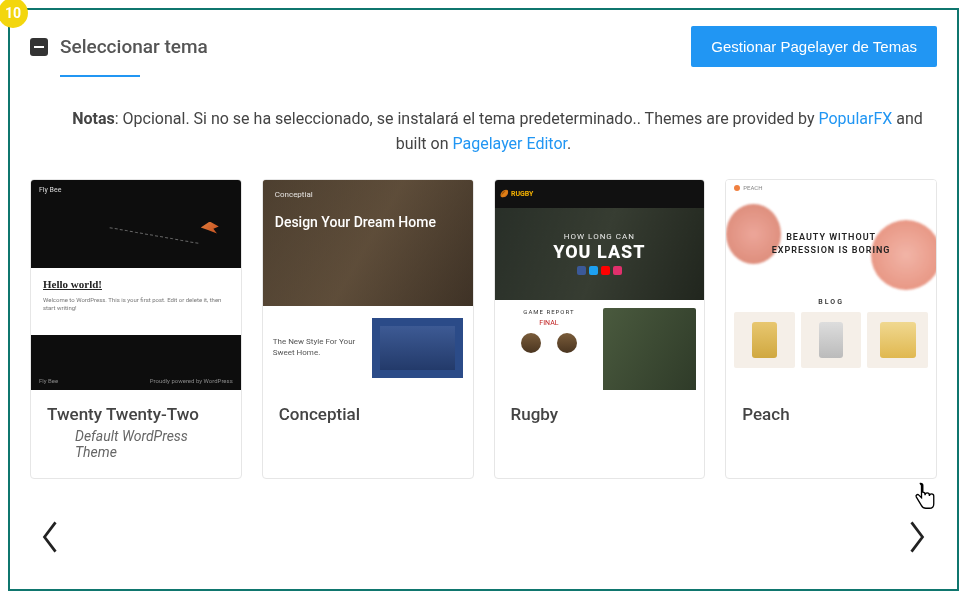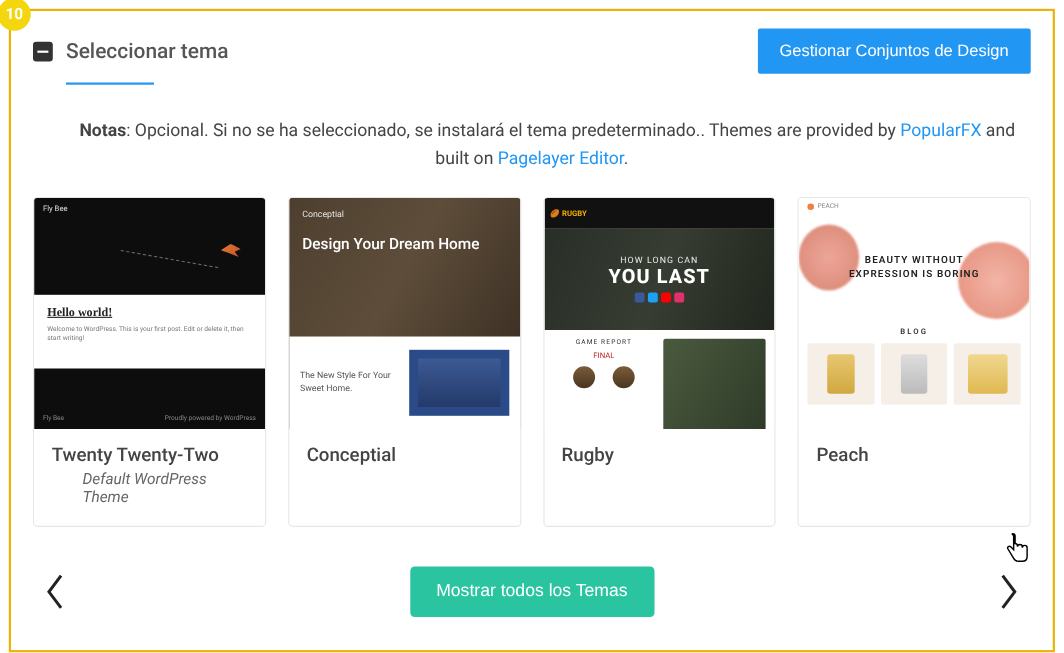--- a/index.html
+++ b/index.html
@@ -2,21 +2,21 @@
 <html><head>
   <meta charset="utf-8">
   <style>
     * { box-sizing: border-box; margin: 0; padding: 0; }
     body {
       font-family: -apple-system, BlinkMacSystemFont, "Segoe UI", Roboto, sans-serif;
       background: #fff;
       padding: 8px;
     }
     .wrapper {
-      border: 2px solid #eab308;
+      border: 2px solid #0f766e;
       position: relative;
       padding: 16px 20px 30px 20px;
       min-height: 570px;
     }
     .badge {
       position: absolute;
       top: -12px; left: -12px;
       width: 30px; height: 30px;
       border-radius: 50%;
       background: #f3d60e;
@@ -196,21 +196,21 @@
 <body>
 
 <div class="wrapper">
   <div class="badge">10</div>
 
   <div class="header">
     <div class="header-left">
       <div class="collapse-icon"></div>
       <div class="title">Seleccionar tema</div>
     </div>
-    <button class="manage-btn">Gestionar Conjuntos de Design</button>
+    <button class="manage-btn">Gestionar Pagelayer de Temas</button>
   </div>
   <div class="underline"></div>
 
   <p class="notes">
     <b>Notas</b><span>: Opcional. Si no se ha seleccionado, se instalará el tema predeterminado.. Themes are provided by </span><a href="#">PopularFX</a><span> and built on </span><a href="#">Pagelayer Editor</a><span>.</span>
   </p>
 
   <div class="grid">
 
     <div class="card">
@@ -308,21 +308,20 @@
     </div>
 
   </div>
 
   <div class="footer">
     <div class="arrow">
       <svg viewBox="0 0 24 40">
           <polyline points="18,4 6,20 18,36"></polyline>
         </svg>
     </div>
-    <button class="show-all">Mostrar todos los Temas</button>
     <div class="arrow">
       <svg viewBox="0 0 24 40">
           <polyline points="6,4 18,20 6,36"></polyline>
         </svg>
     </div>
   </div>
 
   <svg class="cursor" viewBox="0 0 32 40">
     <path d="M12 4 v14 l-3 -3 c-1.5 -1.5 -4 0 -3 2 l6 10 c1 2 3 3 5 3 h4 c3 0 5 -2 5 -5 v-9 c0 -1.5 -1 -2.5 -2.5 -2.5 s-2.5 1 -2.5 2.5 v-1 c0 -1.5 -1 -2.5 -2.5 -2.5 s-2.5 1 -2.5 2.5 v-1 c0 -1.5 -1 -2.5 -2.5 -2.5 V4 c0 -1.5 -1 -2.5 -2.5 -2.5 S12 2.5 12 4 z" fill="#fff" stroke="#000" stroke-width="1.5"></path>
   </svg>

